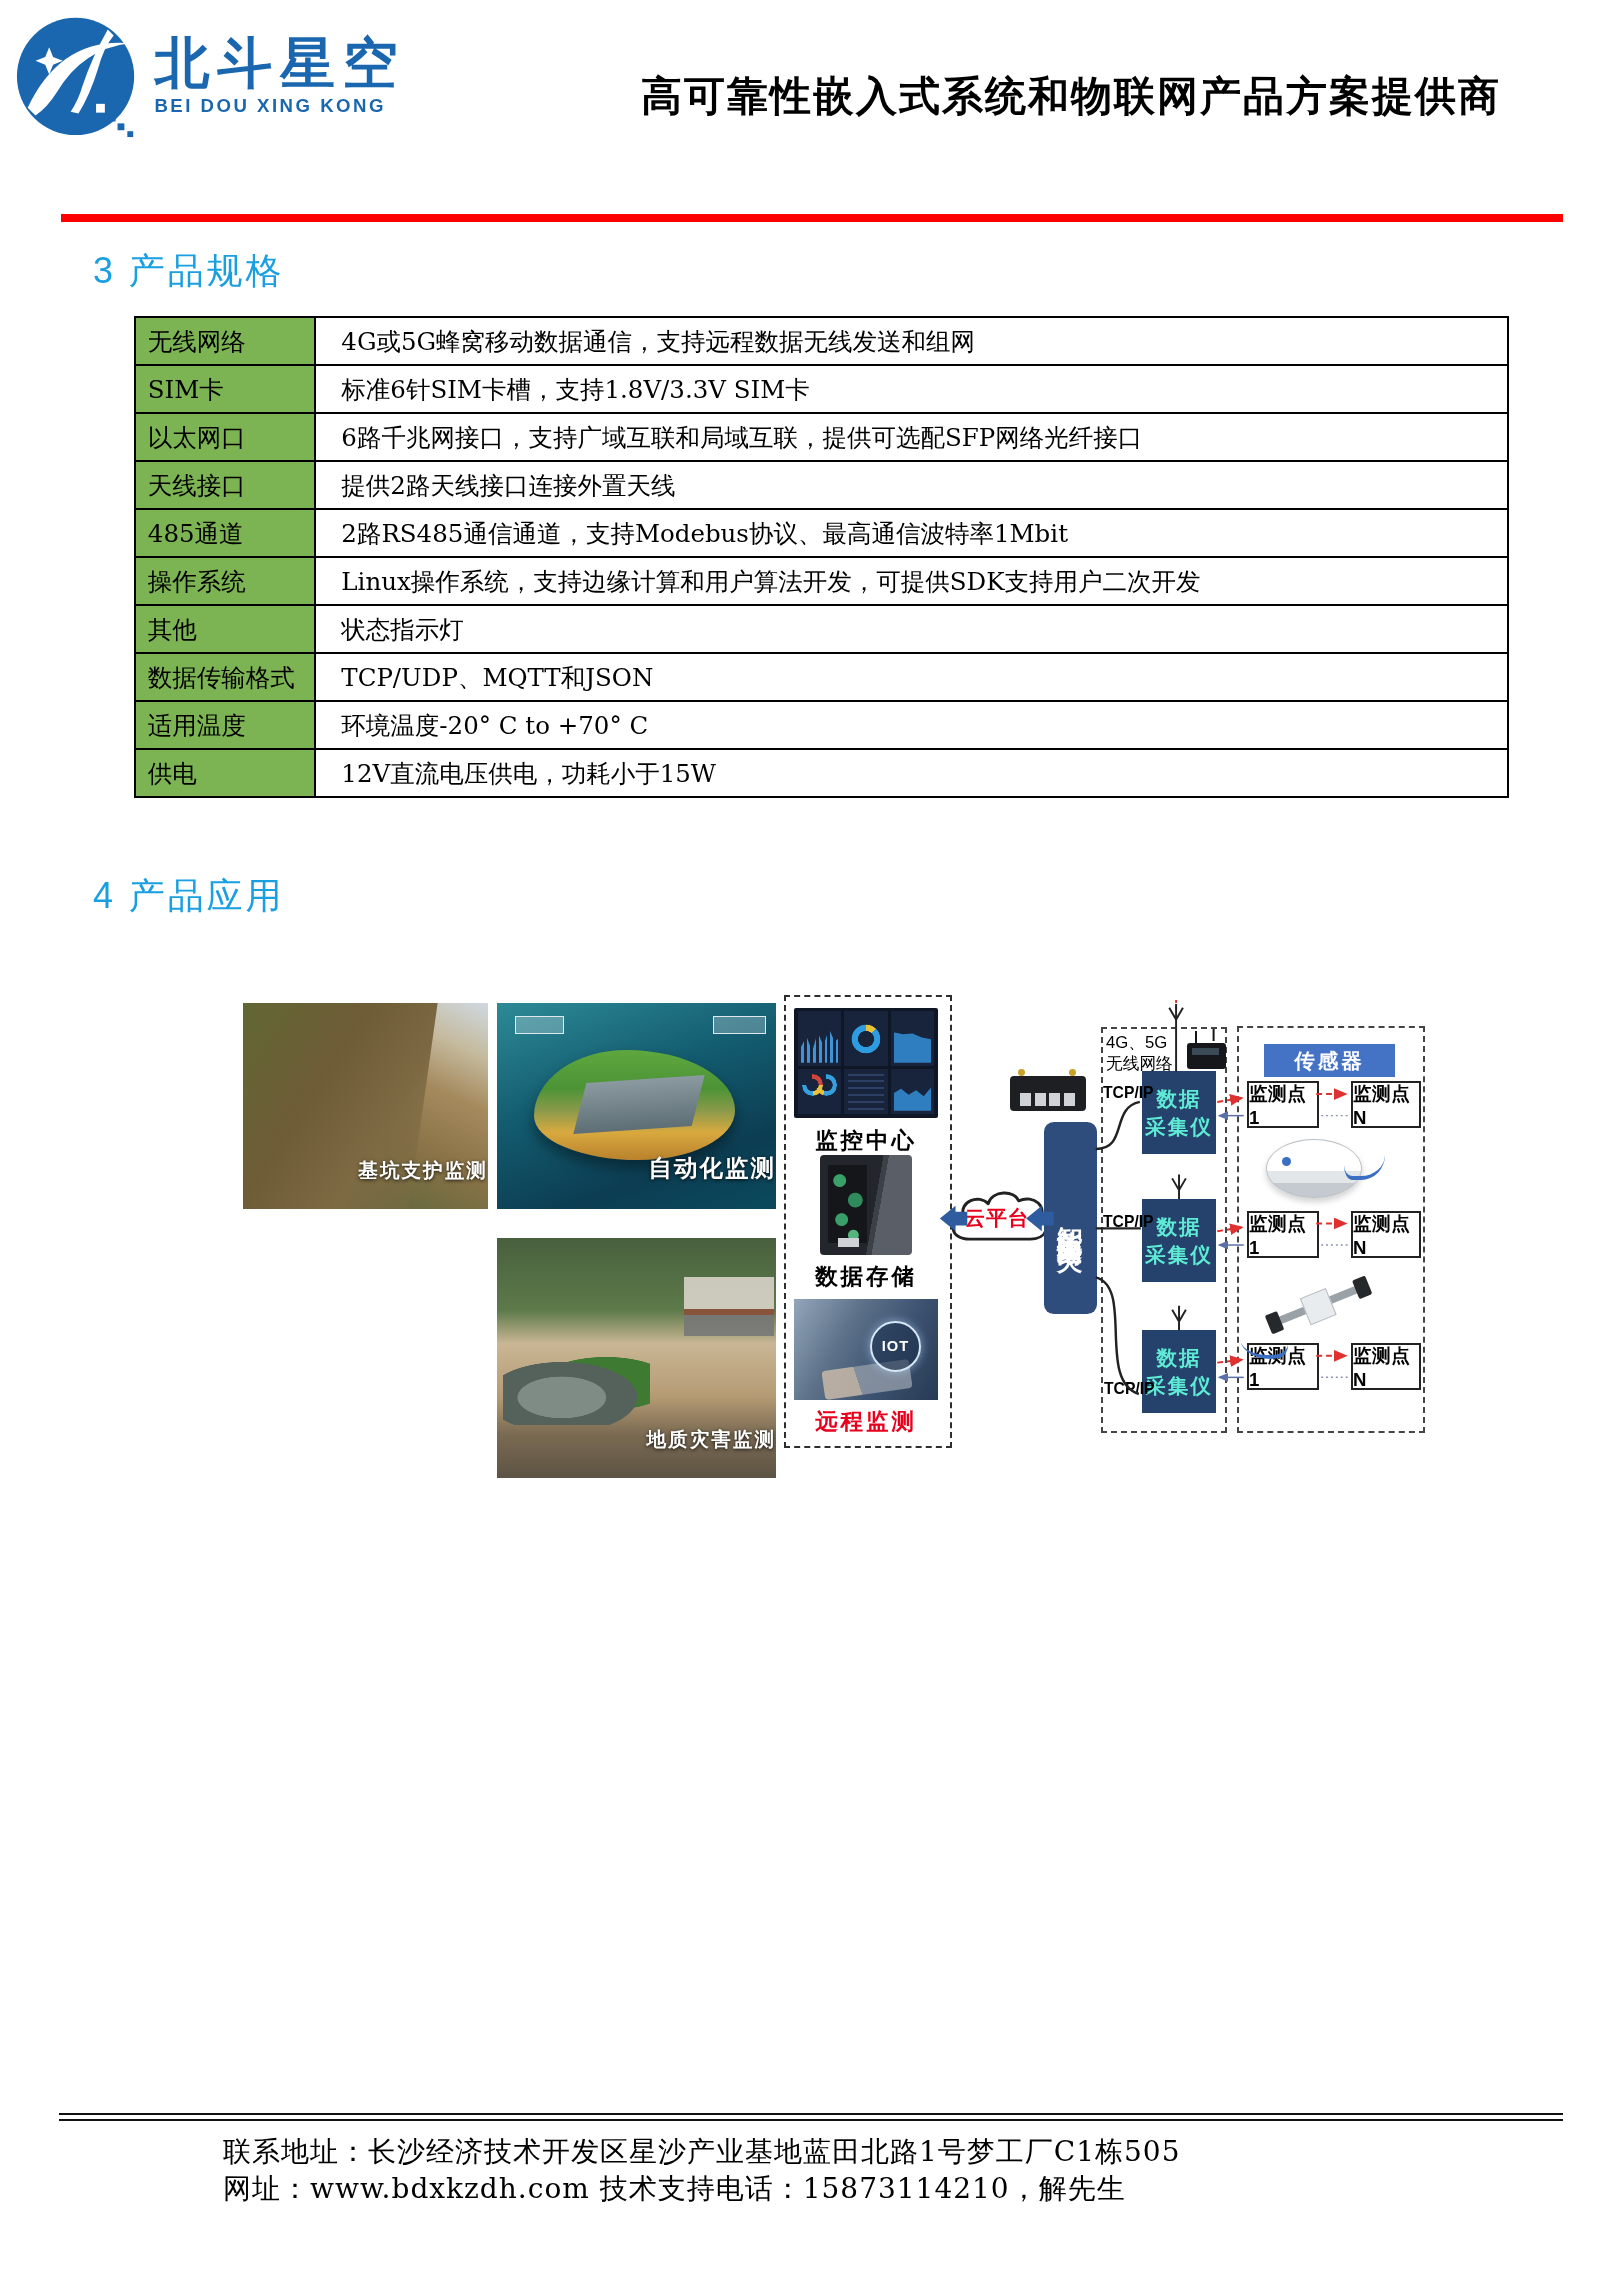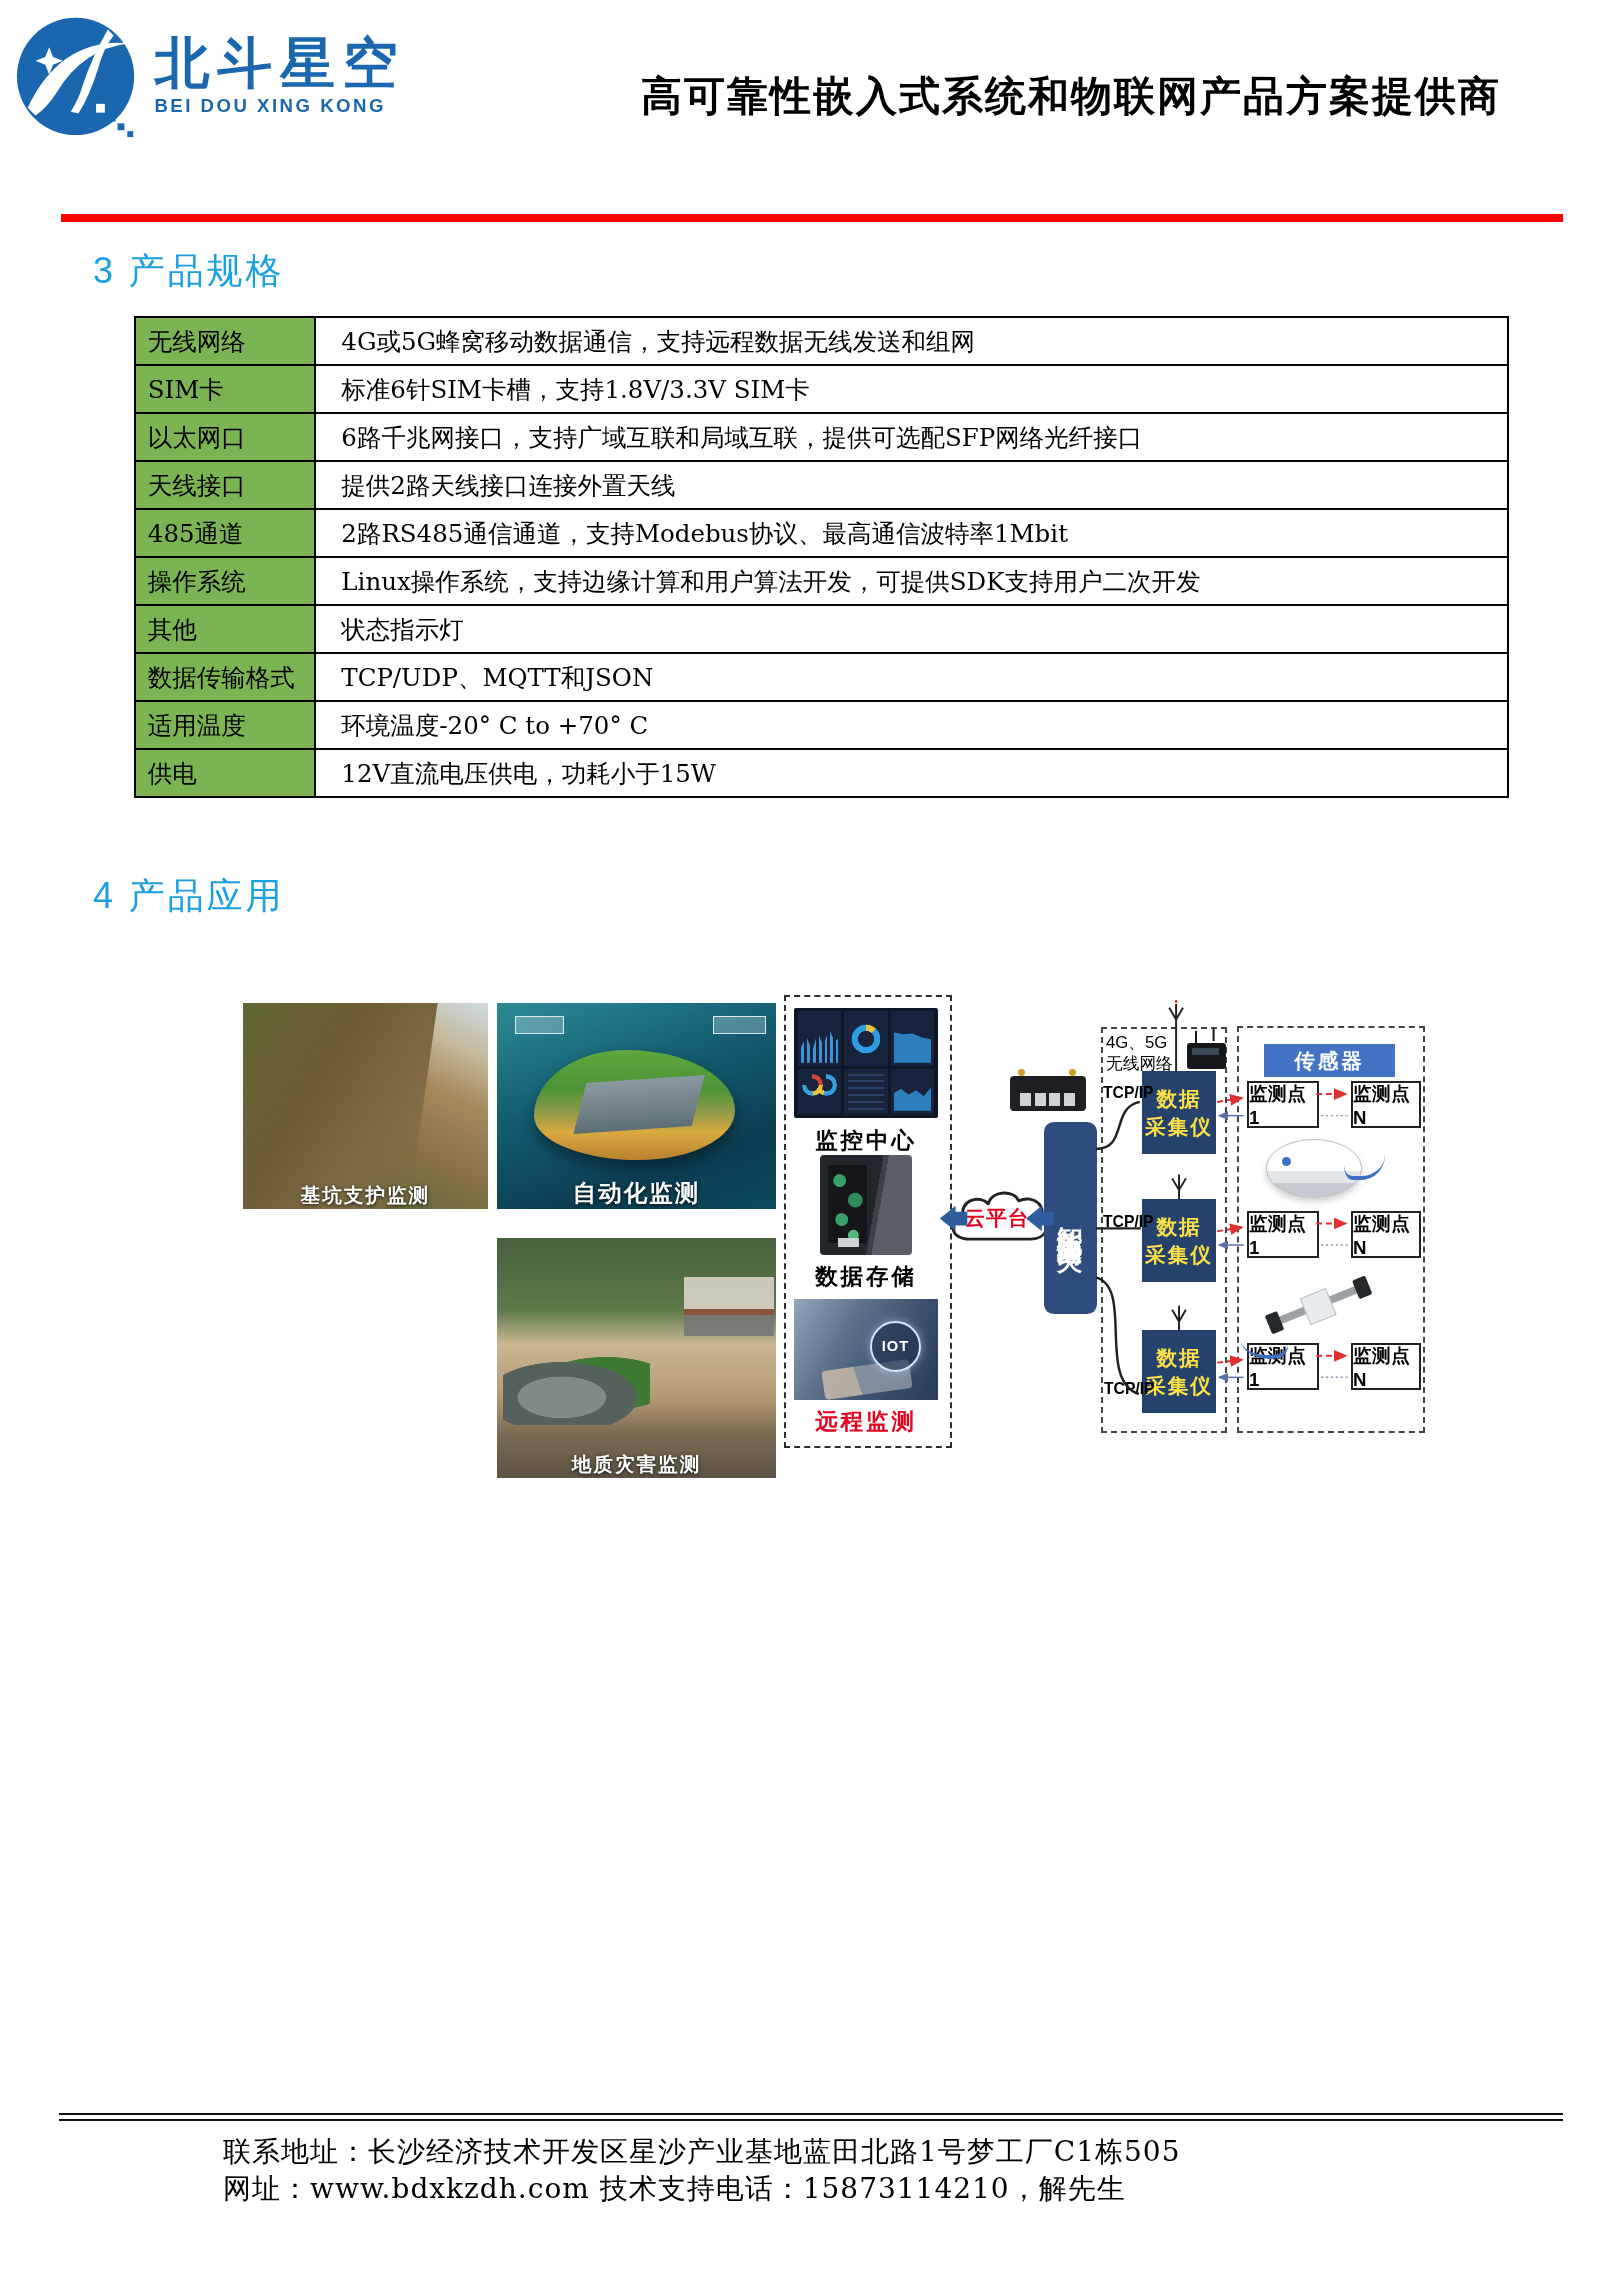--- a/index.html
+++ b/index.html
@@ -23,21 +23,21 @@
   
   table.spec{position:absolute;left:134px;top:316px;width:1375px;border-collapse:collapse;
              table-layout:fixed;font-family:"DejaVu Serif","Liberation Serif",serif;}
   table.spec td{border:2.5px solid #000;height:44px;font-size:24.5px;vertical-align:middle;}
   td.lab{background:#7cb454;width:165px;padding-left:11.8px;}
   td.val{padding-left:25.5px;}
 
   
   .diagram{position:absolute;left:240px;top:990px;width:1188px;height:463px;}
   .ph{position:absolute;overflow:hidden;}
-  .ph .cap{position:absolute;bottom:0;width:100%;text-align:center;color:#fff;
+  .ph .cap{position:absolute;bottom:25px;width:100%;text-align:right;color:#fff;
            font-weight:bold;font-size:19.6px;text-shadow:0 1px 3.9px rgba(0,0,0,.85);letter-spacing:2px;margin-top:12px;}
   #ph1{left:2.9px;top:12.7px;width:245px;height:206px;
        background:linear-gradient(205deg,#cfd9e2 0%,#c4b99b 18%,#a58a5e 34%,#8a7347 55%,#6b6a3f 75%,#55632f 100%);}
   #ph1::before{content:"";position:absolute;left:-39px;top:-29px;width:216px;height:294px;
        background:linear-gradient(115deg,#5d6b33 0%,#6e5c36 45%,#7d6a43 70%,transparent 100%);
        transform:rotate(8deg);}
   #ph2{left:257px;top:12.7px;width:279px;height:206px;
        background:linear-gradient(160deg,#2d8a96 0%,#135c70 40%,#0c3d52 75%,#0a4a5e 100%);}
   #ph2::before{content:"";position:absolute;left:37px;top:47px;width:201px;height:110px;border-radius:46% 54% 48% 52%/60% 55% 45% 40%;
        background:linear-gradient(180deg,#5ea83e 0%,#4c9336 35%,#8a9a4a 55%,#d9a93f 75%,#b9812c 100%);
@@ -118,21 +118,21 @@
   .gateway span{writing-mode:vertical-rl;text-orientation:upright;color:#fff;font-weight:bold;
                 font-size:25.5px;letter-spacing:3.9px;}
 
   .wireless{position:absolute;left:866px;top:43px;font-weight:normal;font-size:16.7px;line-height:1.25;}
   .devbox{position:absolute;left:947px;top:53px;width:39px;height:25.5px;background:#15171a;border-radius:2.9px;}
   .devbox::before{content:"";position:absolute;left:7.8px;top:-11.8px;width:2.5px;height:11.8px;background:#15171a;
                   box-shadow:17.6px -2px 0 #15171a;}
   .devbox::after{content:"";position:absolute;left:4.9px;top:4.9px;width:27.4px;height:6.9px;background:#3b4a57;}
   .collector{position:absolute;left:902px;width:74px;height:83px;background:#24426b;
              display:flex;flex-direction:column;align-items:center;justify-content:center;
-             color:#fde047;font-weight:bold;font-size:20.6px;line-height:1.35;letter-spacing:2px;}
+             color:#5eead4;font-weight:bold;font-size:20.6px;line-height:1.35;letter-spacing:2px;}
   #colA{top:81px;} #colB{top:209px;} #colC{top:340px;}
   .tcpip{position:absolute;font-weight:bold;font-size:15.7px;}
   #tcp1{left:863px;top:94px;} #tcp2{left:863px;top:223px;} #tcp3{left:864px;top:390px;}
 
   .sensor-head{position:absolute;left:1024px;top:54px;width:131px;height:33px;background:#4472c4;
                color:#fff;font-weight:bold;font-size:20.6px;letter-spacing:2.9px;
                display:flex;align-items:center;justify-content:center;}
   .pt{position:absolute;border:2.5px solid #222;background:#fff;font-weight:bold;font-size:18.6px;
       display:flex;align-items:center;justify-content:center;letter-spacing:0.5px;}
   .pt1{left:1007px;width:68px;height:43px;} .ptN{left:1111px;width:66px;height:43px;}

